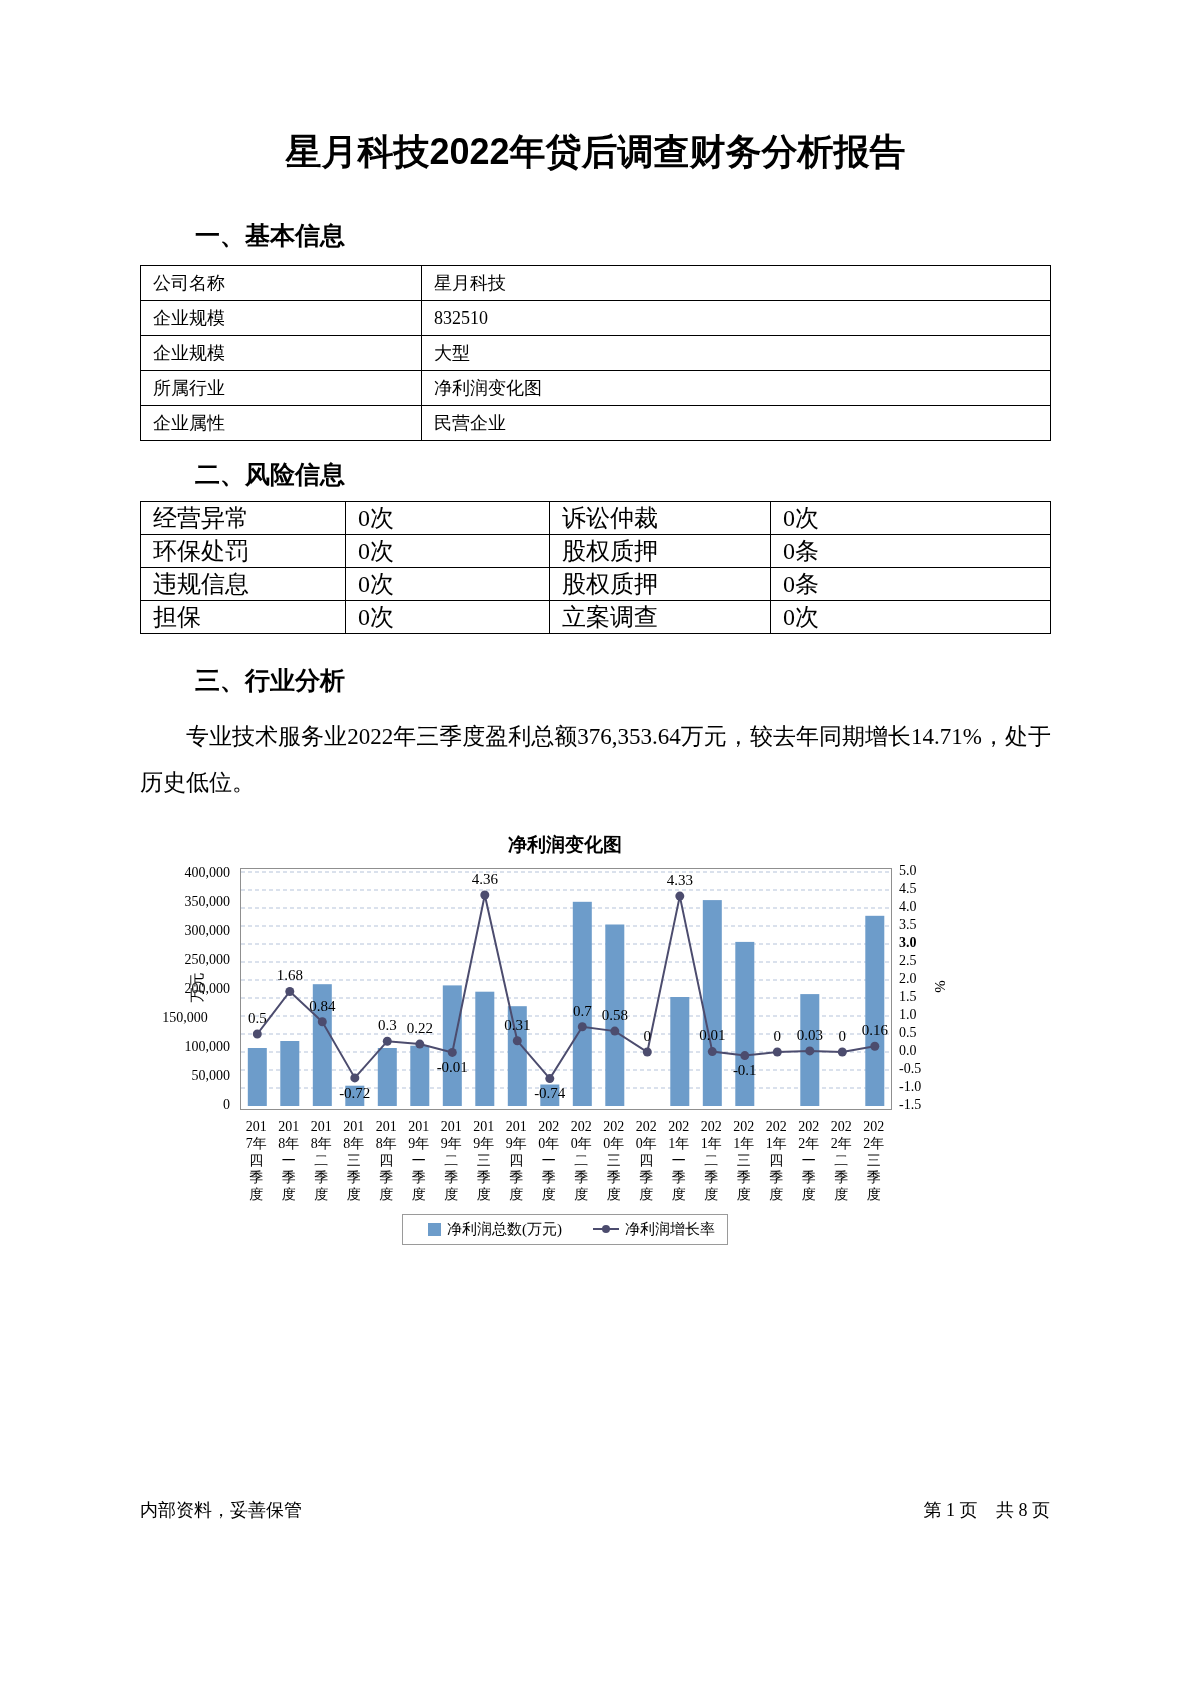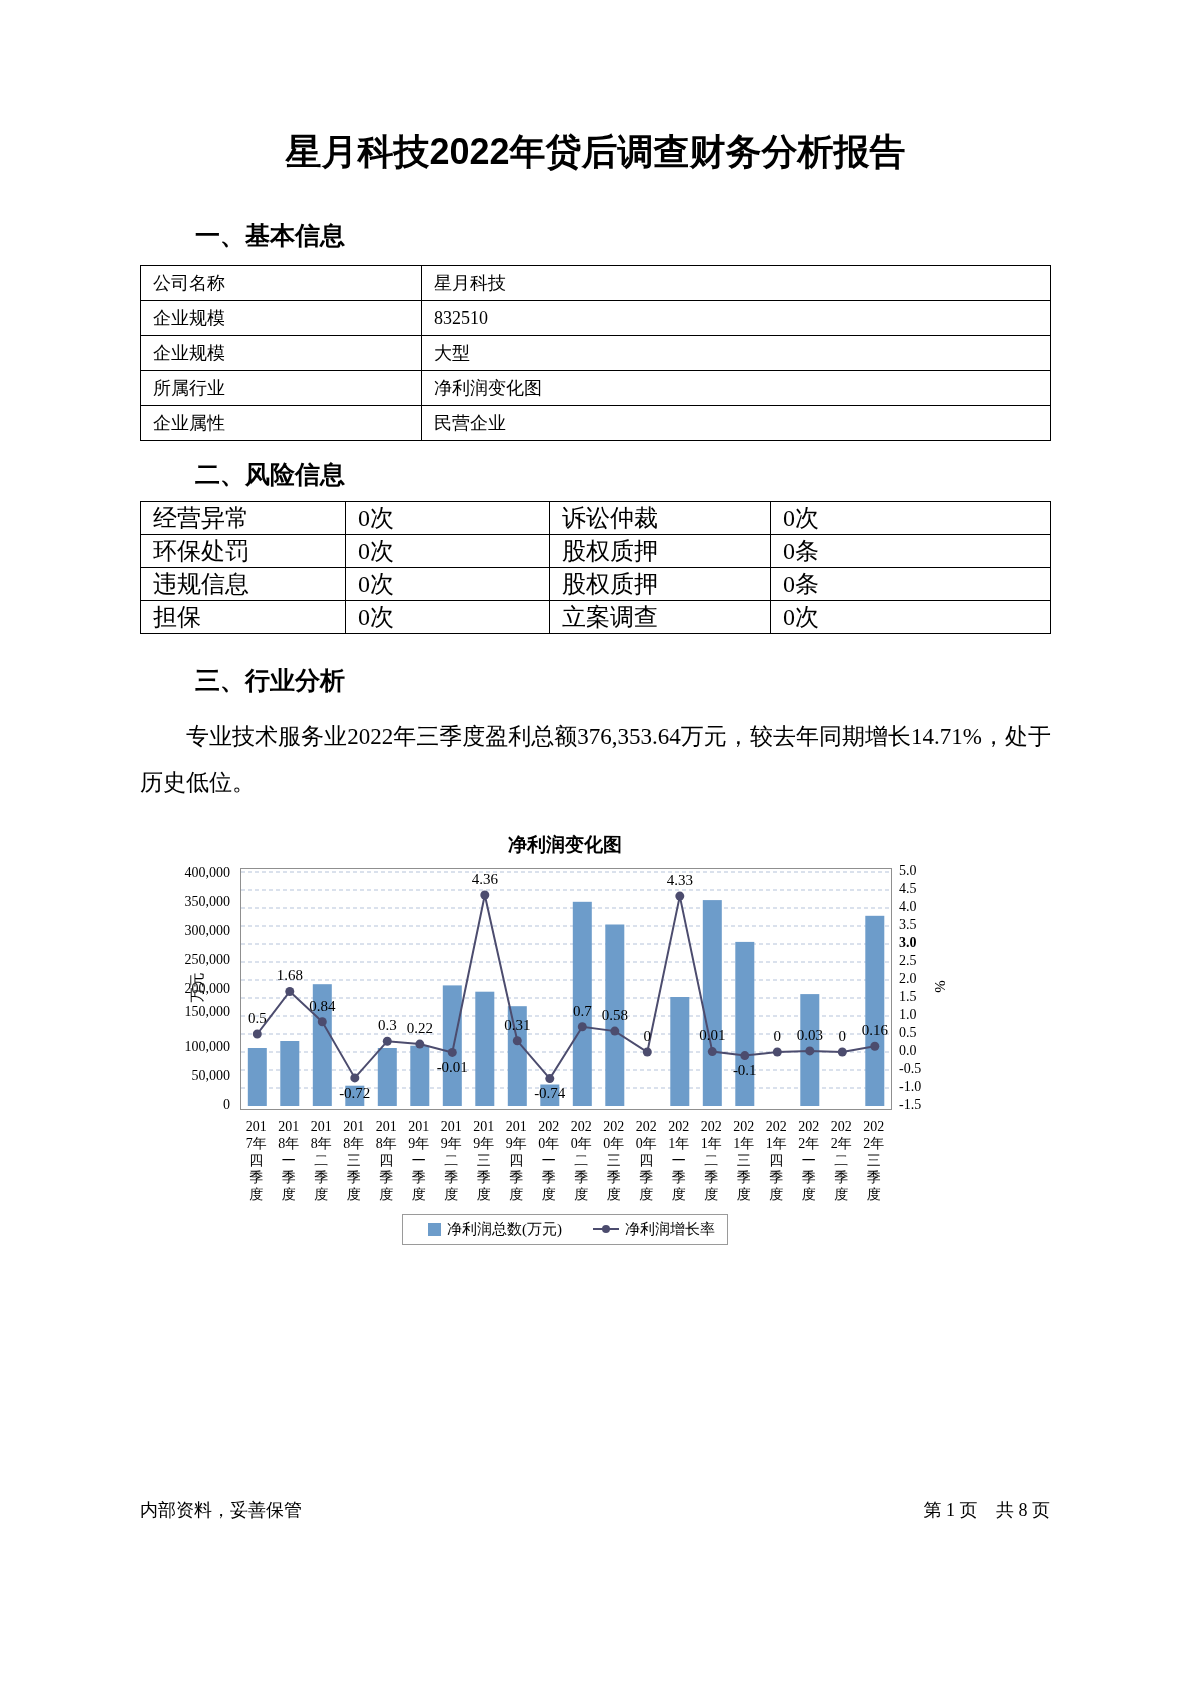--- a/index.html
+++ b/index.html
@@ -195,21 +195,21 @@
             <span class="swatch-line">
                 <span class="swatch-dot"></span>
               </span>
             <span>净利润增长率</span>
           </span>
         </div>
       </div>
     <div class="ytick left" style="top: 270px;">0</div>
         <div class="ytick left" style="top: 241px;">50,000</div>
         <div class="ytick left" style="top: 212px;">100,000</div>
-        <div class="ytick left" style="top: 177px;">150,000</div>
+        <div class="ytick left" style="top: 183px; text-align: center;">150,000</div>
         <div class="ytick left" style="top: 154px; text-align: right;">200,000</div>
         <div class="ytick left" style="top: 125px;">250,000</div>
         <div class="ytick left" style="top: 96px;">300,000</div>
         <div class="ytick left" style="top: 67px;">350,000</div>
         <div class="ytick left" style="top: 38px;">400,000</div>
         <div class="ytick right" style="top: 36px;">5.0</div>
         <div class="ytick right" style="top: 54px;">4.5</div>
         <div class="ytick right" style="top: 72px;">4.0</div>
         <div class="ytick right" style="top: 90px;">3.5</div>
         <div class="ytick right" style="top: 108px; font-weight: bold;">3.0</div>

